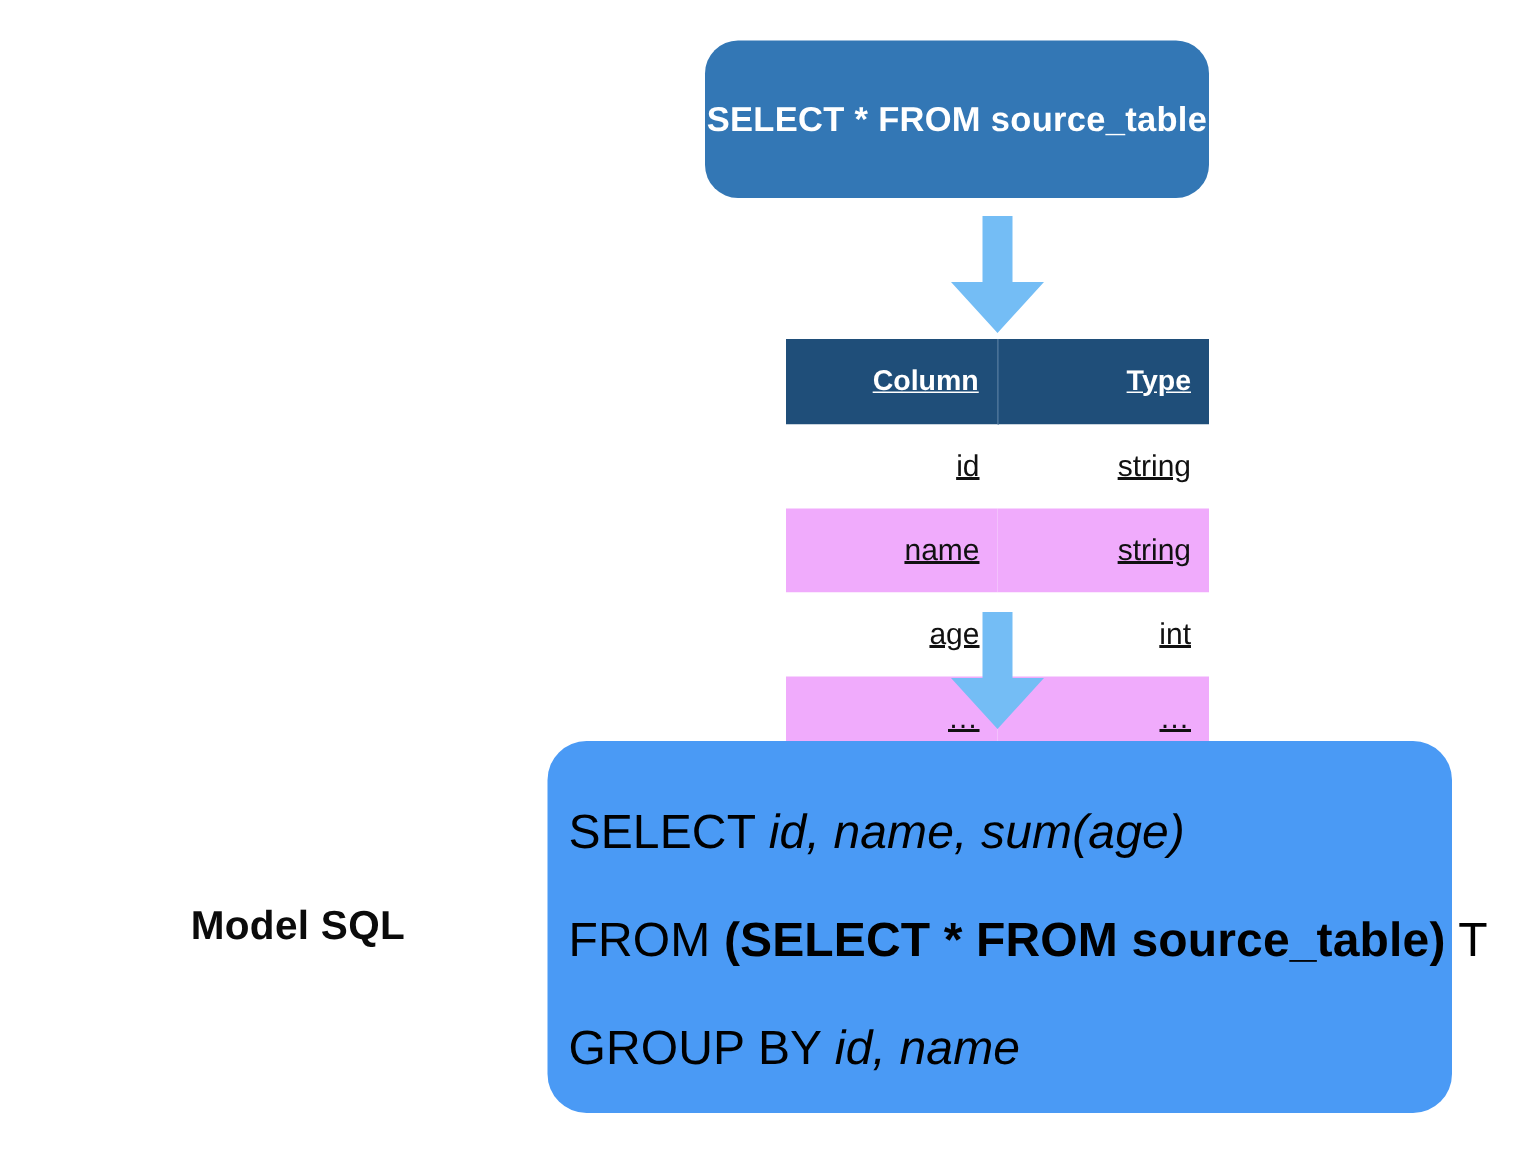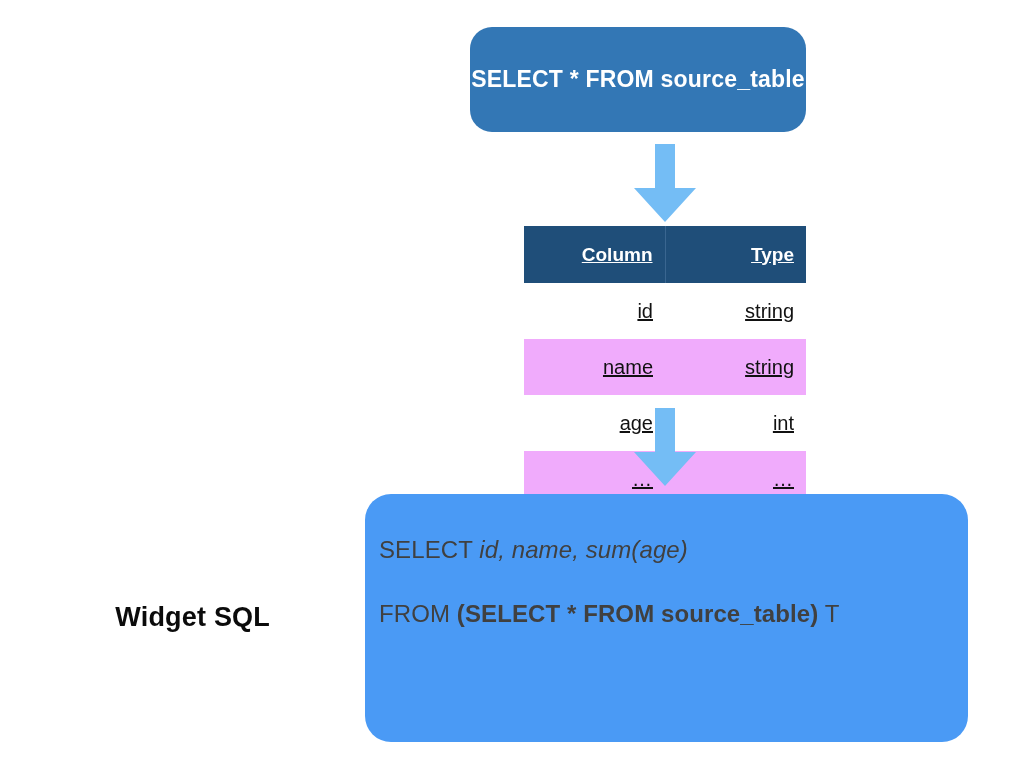--- a/index.html
+++ b/index.html
@@ -115,40 +115,40 @@
     top: 494px;
     width: 603px;
     height: 248px;
     background: #4a9af5;
     border-radius: 26px;
     box-sizing: border-box;
     padding: 44px 0 0 14px;
   }
   .sql-line {
     font-family: "Liberation Sans", sans-serif;
-    font-size: 24px;
-    color: #404040;
+    font-size: 32px;
+    color: #000000;
     line-height: 1;
     margin-bottom: 40px;
     white-space: nowrap;
     letter-spacing: 0.1px;
   }
   .sql-line:last-child { margin-bottom: 0; }
   .kw   { font-weight: normal; font-style: normal; }
   .ital { font-style: italic; font-weight: normal; }
   .bold { font-weight: bold; font-style: normal; }
 </style>
 </head>
 <body>
 
 <div class="stage">
 
 
 
-  <div id="label-widget-sql" class="row-label">Widget SQL</div>
+  <div id="label-widget-sql" class="row-label">Model SQL</div>
 
   <div id="view-sql-box">
     <span id="view-sql-text">SELECT * FROM source_table</span>
   </div>
 
   <div id="arrow-top" class="arrow">
     <svg width="62" height="78" viewBox="0 0 62 78" aria-hidden="true">
       <polygon points="21,0 41,0 41,44 62,44 31,78 0,44 21,44" fill="#74BDF5"></polygon>
     </svg>
   </div>
@@ -189,16 +189,19 @@
   <div id="widget-sql-box">
 
     <div class="sql-line">
       <span class="kw">SELECT </span><span class="ital">id, name, sum(age)</span>
     </div>
 
     <div class="sql-line">
       <span class="kw">FROM </span><span class="bold">(SELECT * FROM source_table)</span><span class="kw"> T</span>
     </div>
 
+    <div class="sql-line">
+      <span class="kw">GROUP BY </span><span class="ital">id, name</span>
+    </div>
 
   </div>
 
 </div>
 
 </body></html>

